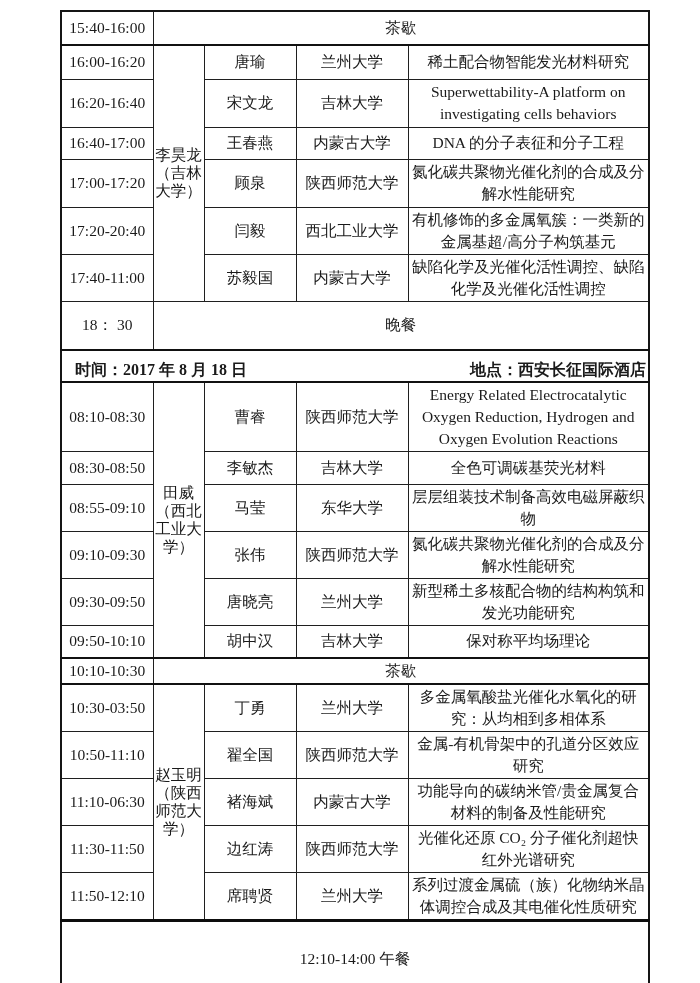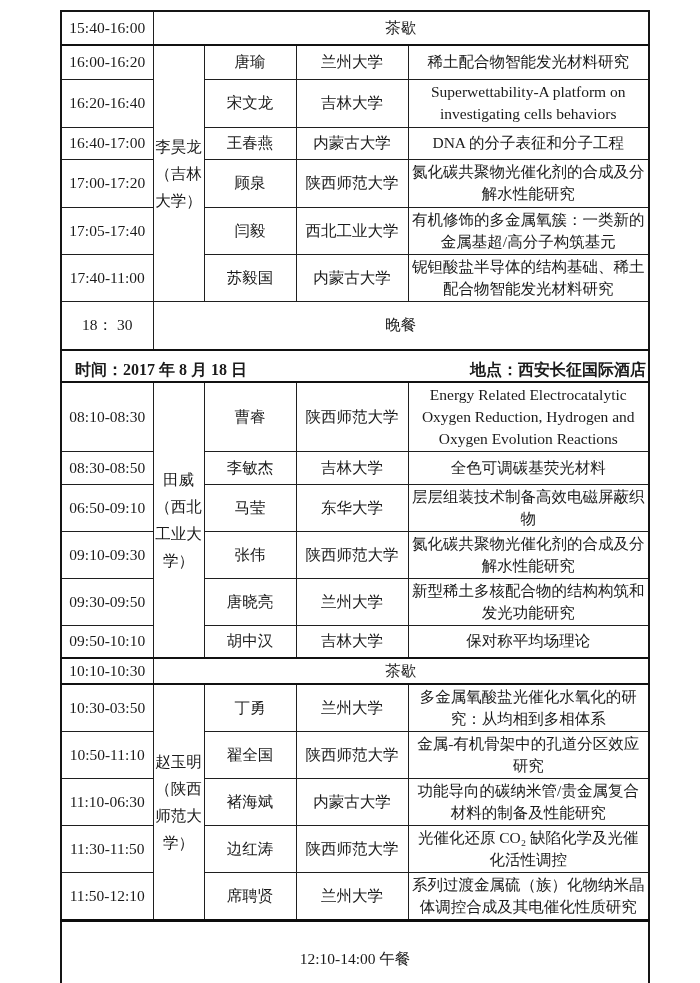--- a/index.html
+++ b/index.html
@@ -22,21 +22,21 @@
   }
   td {
     border: 1px solid #1f1f1f;
     text-align: center;
     vertical-align: middle;
     font-size: 15.5px;
     line-height: 22px;
     padding: 1px 2px;
     overflow: hidden;
   }
-  .chair-cell { line-height: 27px; padding: 1px 1px; }
+  .chair-cell { line-height: 18px; padding: 1px 1px; }
   tr.thick-top td { border-top: 2.5px solid #111; }
   tr.lunch-row td { border-top: 3.5px solid #0d0d0d; border-bottom: 3px solid #0d0d0d; }
   tr.day-header td {
     font-weight: bold;
     font-size: 16px;
     padding: 8px 2px 0 13px;
   }
   .day-header-inner {
     display: flex;
     justify-content: space-between;
@@ -82,30 +82,30 @@
         <td>内蒙古大学</td>
         <td>DNA 的分子表征和分子工程</td>
       </tr>
       <tr style="height:48px">
         <td>17:00-17:20</td>
         <td>顾泉</td>
         <td>陕西师范大学</td>
         <td>氮化碳共聚物光催化剂的合成及分解水性能研究</td>
       </tr>
       <tr style="height:47px">
-        <td>17:05-17:40</td>
+        <td>17:20-20:40</td>
         <td>闫毅</td>
         <td>西北工业大学</td>
         <td>有机修饰的多金属氧簇：一类新的金属基超/高分子构筑基元</td>
       </tr>
       <tr style="height:47px">
         <td>17:40-11:00</td>
         <td>苏毅国</td>
         <td>内蒙古大学</td>
-        <td>铌钽酸盐半导体的结构基础、稀土配合物智能发光材料研究</td>
+        <td>缺陷化学及光催化活性调控、缺陷化学及光催化活性调控</td>
       </tr>
 
       <tr style="height:49px">
         <td>18： 30</td>
         <td colspan="4">晚餐</td>
       </tr>
 
       <tr class="thick-top day-header" style="height:32px">
         <td colspan="5">
           <div class="day-header-inner">
@@ -122,21 +122,21 @@
         <td>陕西师范大学</td>
         <td>Energy Related Electrocatalytic Oxygen Reduction, Hydrogen and Oxygen Evolution Reactions</td>
       </tr>
       <tr style="height:33px">
         <td>08:30-08:50</td>
         <td>李敏杰</td>
         <td>吉林大学</td>
         <td>全色可调碳基荧光材料</td>
       </tr>
       <tr style="height:47px">
-        <td>06:50-09:10</td>
+        <td>08:55-09:10</td>
         <td>马莹</td>
         <td>东华大学</td>
         <td>层层组装技术制备高效电磁屏蔽织物</td>
       </tr>
       <tr style="height:47px">
         <td>09:10-09:30</td>
         <td>张伟</td>
         <td>陕西师范大学</td>
         <td>氮化碳共聚物光催化剂的合成及分解水性能研究</td>
       </tr>
@@ -174,21 +174,21 @@
       <tr style="height:47px">
         <td>11:10-06:30</td>
         <td>褚海斌</td>
         <td>内蒙古大学</td>
         <td>功能导向的碳纳米管/贵金属复合材料的制备及性能研究</td>
       </tr>
       <tr style="height:47px">
         <td>11:30-11:50</td>
         <td>边红涛</td>
         <td>陕西师范大学</td>
-        <td>光催化还原 CO₂ 缺陷化学及光催化活性调控</td>
+        <td>光催化还原 CO₂ 分子催化剂超快红外光谱研究</td>
       </tr>
       <tr style="height:47px">
         <td>11:50-12:10</td>
         <td>席聘贤</td>
         <td>兰州大学</td>
         <td>系列过渡金属硫（族）化物纳米晶体调控合成及其电催化性质研究</td>
       </tr>
 
       <tr class="lunch-row" style="height:78px">
         <td colspan="5">12:10-14:00 午餐</td>

